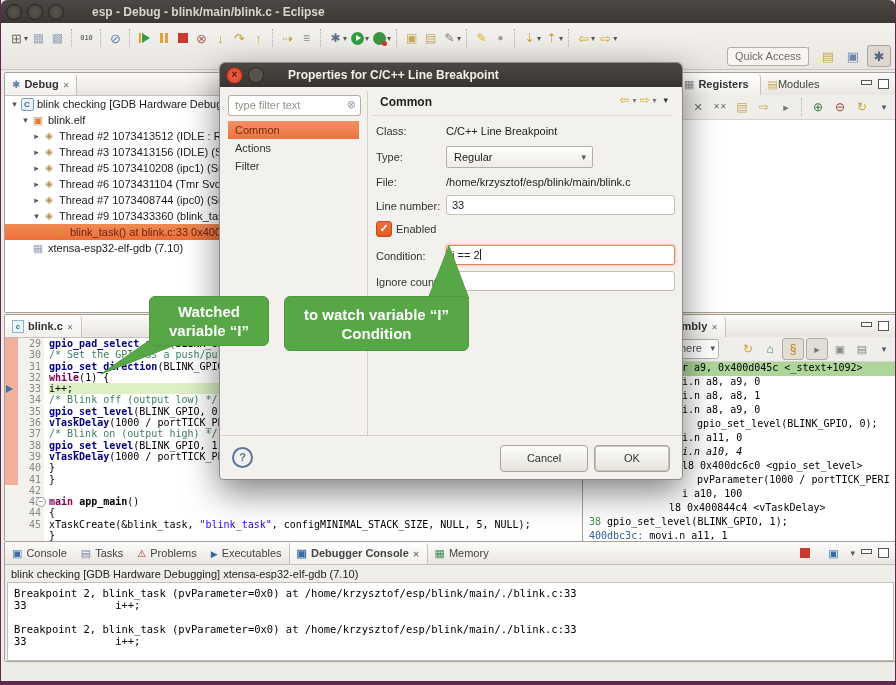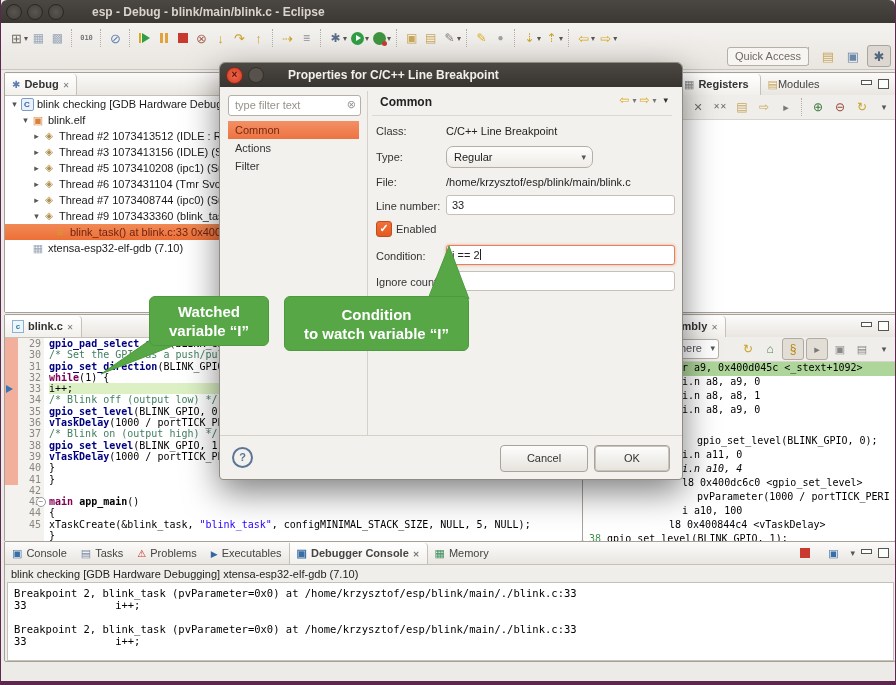--- a/index.html
+++ b/index.html
@@ -106,21 +106,21 @@
   #dlg-head{position:absolute;left:160px;top:32px;font-size:12px;font-weight:bold;color:#222}
   #dlg-headsep{position:absolute;left:152px;top:52px;right:10px;height:1px;background:#dcd8d1}
   #dlg-arrows{position:absolute;right:14px;top:30px;display:flex;align-items:center;gap:3px;font-size:12px}
   .flabel{position:absolute;left:156px;font-size:11px;color:#333}
   .fvalue{position:absolute;left:226px;font-size:11px;color:#222}
   .finput{position:absolute;left:226px;width:222px;height:18px;background:#fff;border:1px solid #c6c0b7;border-radius:3px;
           font-size:11px;color:#222;line-height:18px;padding-left:5px}
   .finput.focus{border:1px solid #e0835c;box-shadow:0 0 3px rgba(233,84,32,.55)}
   .caret{display:inline-block;width:1px;height:11px;background:#222;vertical-align:-1px}
   #dlg-combo{position:absolute;left:226px;width:138px;height:20px;background:linear-gradient(#fdfdfc,#efece7);
-             border:1px solid #b5afa6;border-radius:7px;font-size:11px;color:#222;line-height:20px;padding-left:7px}
+             border:1px solid #b5afa6;border-radius:2px;font-size:11px;color:#222;line-height:20px;padding-left:7px}
   #dlg-combo .carr{position:absolute;right:6px;top:0;color:#555;font-size:9px}
   .chk{position:absolute;left:156px;width:14px;height:14px;border-radius:3px;border:1px solid #bf4e1e;
        background:linear-gradient(#f0703c,#e35a1f);color:#fff;font:bold 11px "Liberation Sans";text-align:center;line-height:13px}
   #dlg-btnsep{position:absolute;left:0;right:0;top:372px;height:1px;background:#d5d0c8}
   .dbtn{position:absolute;top:382px;height:25px;background:linear-gradient(#fdfdfc,#e6e3dd);border:1px solid #a9a49b;
         border-radius:4px;font-size:11px;color:#333;text-align:center;line-height:24px}
   #btn-ok{box-shadow:0 0 0 1px #c9c4bb inset}
   #dlg-help{position:absolute;left:12px;top:384px;width:17px;height:17px;border-radius:50%;border:2px solid #5b7497;
             color:#5b7497;font:bold 11px "Liberation Sans";text-align:center;line-height:16px}
   
@@ -536,21 +536,21 @@
         </span>
       <span class="icbtn">
           <span style="color:#555;font-size:9px;line-height:1">▾</span>
         </span>
     </div>
     <div id="dasm">
         <div class="drow cur" style="padding-left: 99px;"><span>r    a9, 0x400d045c &lt;_stext+1092&gt;</span></div>
         <div class="drow" style="padding-left: 99px;"><span>i.n  a8, a9, 0</span></div>
         <div class="drow" style="padding-left: 99px;"><span>i.n  a8, a8, 1</span></div>
         <div class="drow" style="padding-left: 99px;"><span>i.n  a8, a9, 0</span></div>
-        <div class="drow" style="padding-left: 114px; margin-top: 17px;"><span>gpio_set_level(BLINK_GPIO, 0);</span></div>
+        <div class="drow" style="padding-left: 114px;"><span>gpio_set_level(BLINK_GPIO, 0);</span></div>
         <div class="drow" style="padding-left: 99px;"><span>i.n  a11, 0</span></div>
         <div class="drow" style="padding-left: 99px; font-style: italic;"><span>i.n  a10, 4</span></div>
         <div class="drow" style="padding-left: 99px;"><span>l8   0x400dc6c0 &lt;gpio_set_level&gt;</span></div>
         <div class="drow" style="padding-left: 114px;"><span>pvParameter(1000 / portTICK_PERI</span></div>
         <div class="drow" style="padding-left: 99px;"><span>i    a10, 100</span></div>
         <div class="drow" style="padding-left: 86px;"><span>l8   0x400844c4 &lt;vTaskDelay&gt;</span></div>
         <div class="drow" style="padding-left: 6px;"><span class="dk-g">38</span><span>                 gpio_set_level(BLINK_GPIO, 1);</span></div>
         <div class="drow" style="padding-left: 6px;"><span class="dk-a">400dbc3c:</span><span>  movi.n  a11, 1</span></div>
         <div class="drow" style="padding-left: 6px;"><span class="dk-a">400dbc3e:</span><span>  movi.n  a10, 4</span></div>
         <div class="drow" style="padding-left: 6px;"><span class="dk-a">400dbc40:</span><span>  call8   0x400dc6c0 &lt;gpio_set_level&gt;</span></div>
@@ -667,18 +667,18 @@
   <svg id="tails">
     <polygon points="152,338 202,334 100,374" fill="#57A747" stroke="#4c9a3d"></polygon>
     <polygon points="427,299 468,299 448,246" fill="#57A747" stroke="#4c9a3d"></polygon>
   </svg>
 
   <div class="callout" style="left:148px;top:296px;width:118px;height:48px">
     <div>Watched</div>
     <div>variable “I”</div>
   </div>
   <div class="callout" style="left:283px;top:296px;width:183px;height:53px">
+    <div>to watch variable “I”</div>
     <div>Condition</div>
-    <div>to watch variable “I”</div>
   </div>
 
 </div>
 <div id="bottom-strip"></div>
 
 </body></html>

